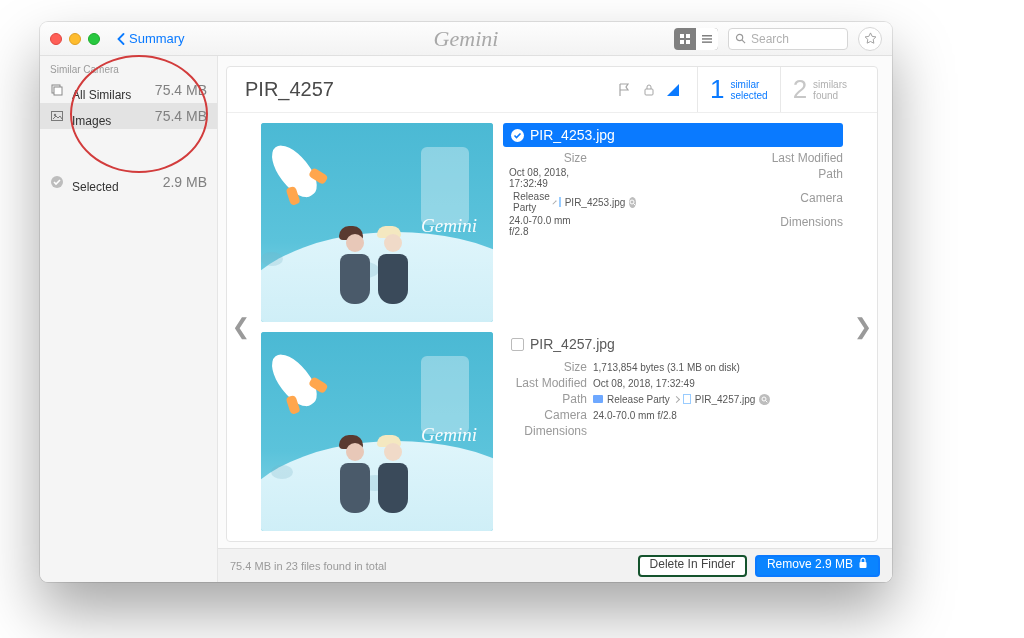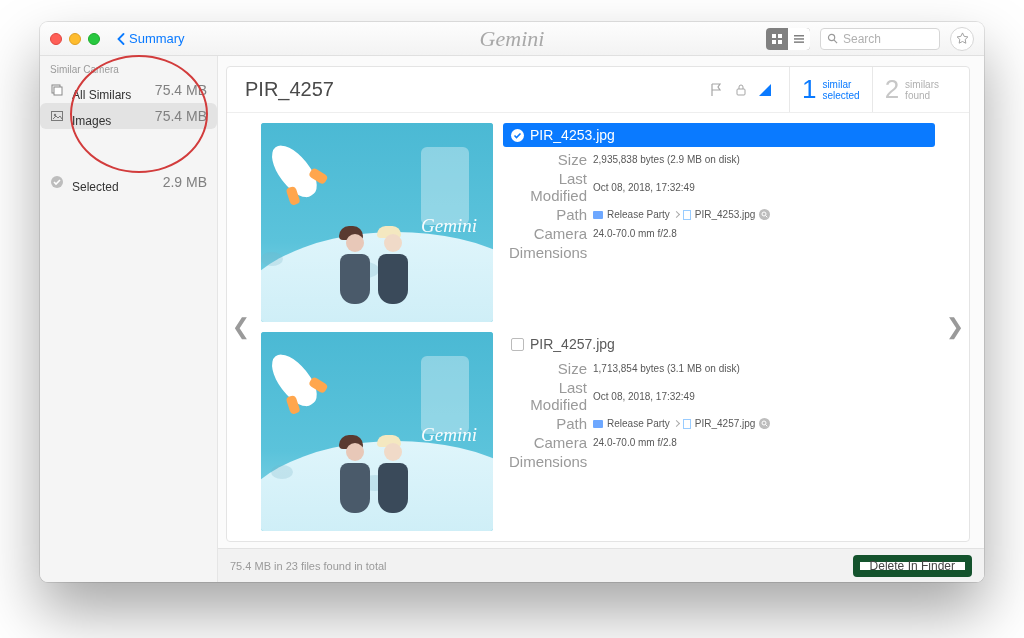--- a/index.html
+++ b/index.html
@@ -1,20 +1,20 @@
 <!DOCTYPE html>
 <html><head>
 <meta charset="utf-8">
 <style>
   * { box-sizing: border-box; margin: 0; padding: 0; font-family: -apple-system, "Helvetica Neue", Arial, sans-serif; }
   body { background: #fff; width: 1024px; height: 638px; overflow: hidden; position: relative; }
 
   
   .window {
-    position: absolute; left: 40px; top: 22px; width: 944px; height: 560px;
+    position: absolute; left: 40px; top: 22px; width: 852px; height: 560px;
     background: #f5f5f5; border-radius: 8px; box-shadow: 0 30px 60px rgba(0,0,0,.35), 0 0 0 1px rgba(0,0,0,.1);
     display: flex; flex-direction: column; overflow: hidden;
   }
   .titlebar {
     height: 34px; display: flex; align-items: center; padding: 0 10px;
     border-bottom: 1px solid #e0e0e0; background: linear-gradient(#fdfdfd,#f3f3f3);
     position: relative;
   }
   .traffic { display:flex; gap:7px; }
   .tl { width:12px; height:12px; border-radius:50%; }
@@ -36,21 +36,21 @@
   .search svg{width:11px;height:11px;fill:#9a9a9a;}
   .search span{color:#b0b0b0;font-size:12px;}
   .star { width:24px;height:24px;border:1px solid #d6d6d6;border-radius:50%;display:flex;align-items:center;justify-content:center;background:#fff;}
   .star svg{width:13px;height:13px;fill:#9a9a9a;}
 
   
   .body { flex:1; display:flex; min-height:0; }
   .sidebar { width:178px; background:#f5f5f5; border-right:1px solid #e5e5e5; padding-top:4px; font-size:12px; color:#333;}
   .sidebar .hdr{font-size:10px;color:#9b9b9b;padding:4px 10px 2px;}
   .sidebar .row{display:flex;align-items:center;height:26px;padding:0 10px;gap:8px;}
-  .sidebar .row.sel{background:#e3e3e3;border-radius:6px;}
+  .sidebar .row.sel{background:#e3e3e3;}
   .sidebar .row .ic{width:14px;height:14px;display:flex;align-items:center;justify-content:center;}
   .sidebar .row .lbl{flex:1;color:#333;margin-top:9px;}
   .sidebar .row .sz{color:#808080;font-size:14px;}
   .sidebar .gap{height:40px;}
 
   .main { flex:1; display:flex; flex-direction:column; background:#fbfbfb; min-width:0;}
   .card { margin:10px 14px 6px 8px; flex:1; background:#fff; border:1px solid #e4e4e4; border-radius:4px; display:flex; flex-direction:column; min-height:0;}
   .cardhdr{height:46px;display:flex;align-items:center;padding:0 18px;border-bottom:1px solid #eee;}
   .cardhdr .title{font-size:20px;color:#4a4a4a;font-weight:400;}
   .cardhdr .spacer{flex:1;}
@@ -68,21 +68,21 @@
   .compare{flex:1;display:flex;flex-direction:column;gap:10px;padding:10px 6px;overflow:hidden;}
   .pair{flex:1;display:flex;gap:10px;min-height:0;}
   .thumb{width:232px;background:#58c0d8;border-radius:3px;position:relative;overflow:hidden;flex-shrink:0;}
   .meta{flex:1;font-size:11px;color:#5a5a5a;min-width:0;}
   .fname{display:flex;align-items:center;gap:6px;height:24px;border-radius:3px;padding:0 8px;margin-bottom:4px;}
   .fname.selected{background:#0a7aff;color:#fff;}
   .fname .chk{width:13px;height:13px;border-radius:50%;background:#fff;display:flex;align-items:center;justify-content:center;}
   .fname.plain .chk{border:1px solid #bbb;border-radius:2px;background:#fff;}
   .fname .nm{font-size:14px;}
   .metatbl{display:grid;grid-template-columns:78px 1fr;row-gap:2px;column-gap:6px;padding-left:6px;}
-  .metatbl .k{text-align:right;color:#9a9a9a;font-size:15px;}
+  .metatbl .k{text-align:right;color:#9a9a9a;font-size:12px;}
   .metatbl .v{color:#585858;font-size:10px;display:flex;align-items:center;gap:4px;}
   .hl{background:#ffe54a;padding:0 3px;border-radius:2px;color:#444;}
   .folder-ic{width:10px;height:8px;background:#6ea8ff;border-radius:1px;display:inline-block;}
   .doc-ic{width:8px;height:10px;background:#fff;border:1px solid #9cf;display:inline-block;}
   .circle-ic{width:11px;height:11px;border-radius:50%;background:#bdbdbd;display:inline-flex;align-items:center;justify-content:center;}
   .circle-ic svg{width:7px;height:7px;fill:#fff;}
   .chev{display:inline-block;border-style:solid;border-width:1px 1px 0 0;width:5px;height:5px;transform:rotate(45deg);border-color:#aaa;}
 
   
   .sky{position:absolute;inset:0;background:linear-gradient(#4bb9d4,#5bc3db 60%,#8fd9e8);}
@@ -98,21 +98,21 @@
   .person .body{width:30px;height:50px;border-radius:8px 8px 14px 14px;margin:2px auto 0;}
   .p1{left:74px;} .p1 .head{background:#e8c8b8;} .p1 .body{background:#4a5a6a;}
   .p2{left:112px;} .p2 .head{background:#f0dac8;} .p2 .body{background:#3a4a5a;}
   .hair1{position:absolute;left:78px;bottom:82px;width:24px;height:14px;border-radius:10px 10px 4px 4px;background:#5a3a30;}
   .hair2{position:absolute;left:116px;bottom:84px;width:24px;height:12px;border-radius:10px 10px 4px 4px;background:#f4e8c0;}
 
   
   .footer{height:34px;border-top:1px solid #e2e2e2;background:#f2f2f2;display:flex;align-items:center;padding:0 12px;gap:8px;}
   .footer .status{color:#9a9a9a;font-size:11px;}
   .footer .spacer{flex:1;}
-  .btn{height:22px;padding:0 10px;border:7px solid #14532d;border-radius:4px;background:#fff;font-size:12px;color:#444;display:flex;align-items:center;gap:5px;cursor:pointer;}
+  .btn{height:22px;padding:0 10px;border:2px solid #14532d;border-radius:4px;background:#fff;font-size:12px;color:#444;display:flex;align-items:flex-start;gap:5px;cursor:pointer;}
   .btn.primary{background:#0a84ff;border-color:#0a7aff;color:#fff;}
   .btn.primary svg{width:10px;height:12px;fill:#fff;}
 
   
   .anno{position:absolute;left:30px;top:33px;width:138px;height:118px;border:2px solid #d23c3c;border-radius:50%;pointer-events:none;}
 </style>
 </head>
 <body>
 
 <div class="window">
@@ -263,21 +263,20 @@
                 <div class="fname selected">
                   <span class="chk">
                       <svg width="9" height="9" viewBox="0 0 9 9">
                         <path d="M1.5 4.5l2 2 4-4" stroke="#0a7aff" stroke-width="1.6" fill="none"></path>
                       </svg>
                     </span>
                   <span class="nm">PIR_4253.jpg</span>
                 </div>
                 <div class="metatbl">
                   <div class="k">Size</div>
-                    <div class="v">2,935,838 bytes (2.9 MB on disk)</div>
                   <div class="k">Last Modified</div>
                     <div class="v">Oct 08, 2018, 17:32:49</div>
                   <div class="k">Path</div>
                   <div class="v">
                     <span class="folder-ic"></span>
                     <span>Release Party</span>
                     <span class="chev"></span>
                     <span class="doc-ic"></span>
                     <span>PIR_4253.jpg</span>
                     <span class="circle-ic">
@@ -350,18 +349,25 @@
           <div class="navbtn">❯</div>
         </div>
       </div>
 
       <div class="footer">
         <div class="status">75.4 MB in 23 files found in total</div>
         <div class="spacer"></div>
         <div class="btn">
             <span>Delete In Finder</span>
           </div>
+        <div class="btn primary">
+          <span>Remove 2.9 MB</span>
+          <svg viewBox="0 0 10 12">
+              <rect x="1.5" y="5" width="7" height="6" rx="1"></rect>
+              <path d="M3 5V3.2a2 2 0 014 0V5" fill="none" stroke="#fff" stroke-width="1.2"></path>
+            </svg>
+        </div>
       </div>
     </div>
   </div>
 
   <div class="anno"></div>
 </div>
 
 </body></html>

